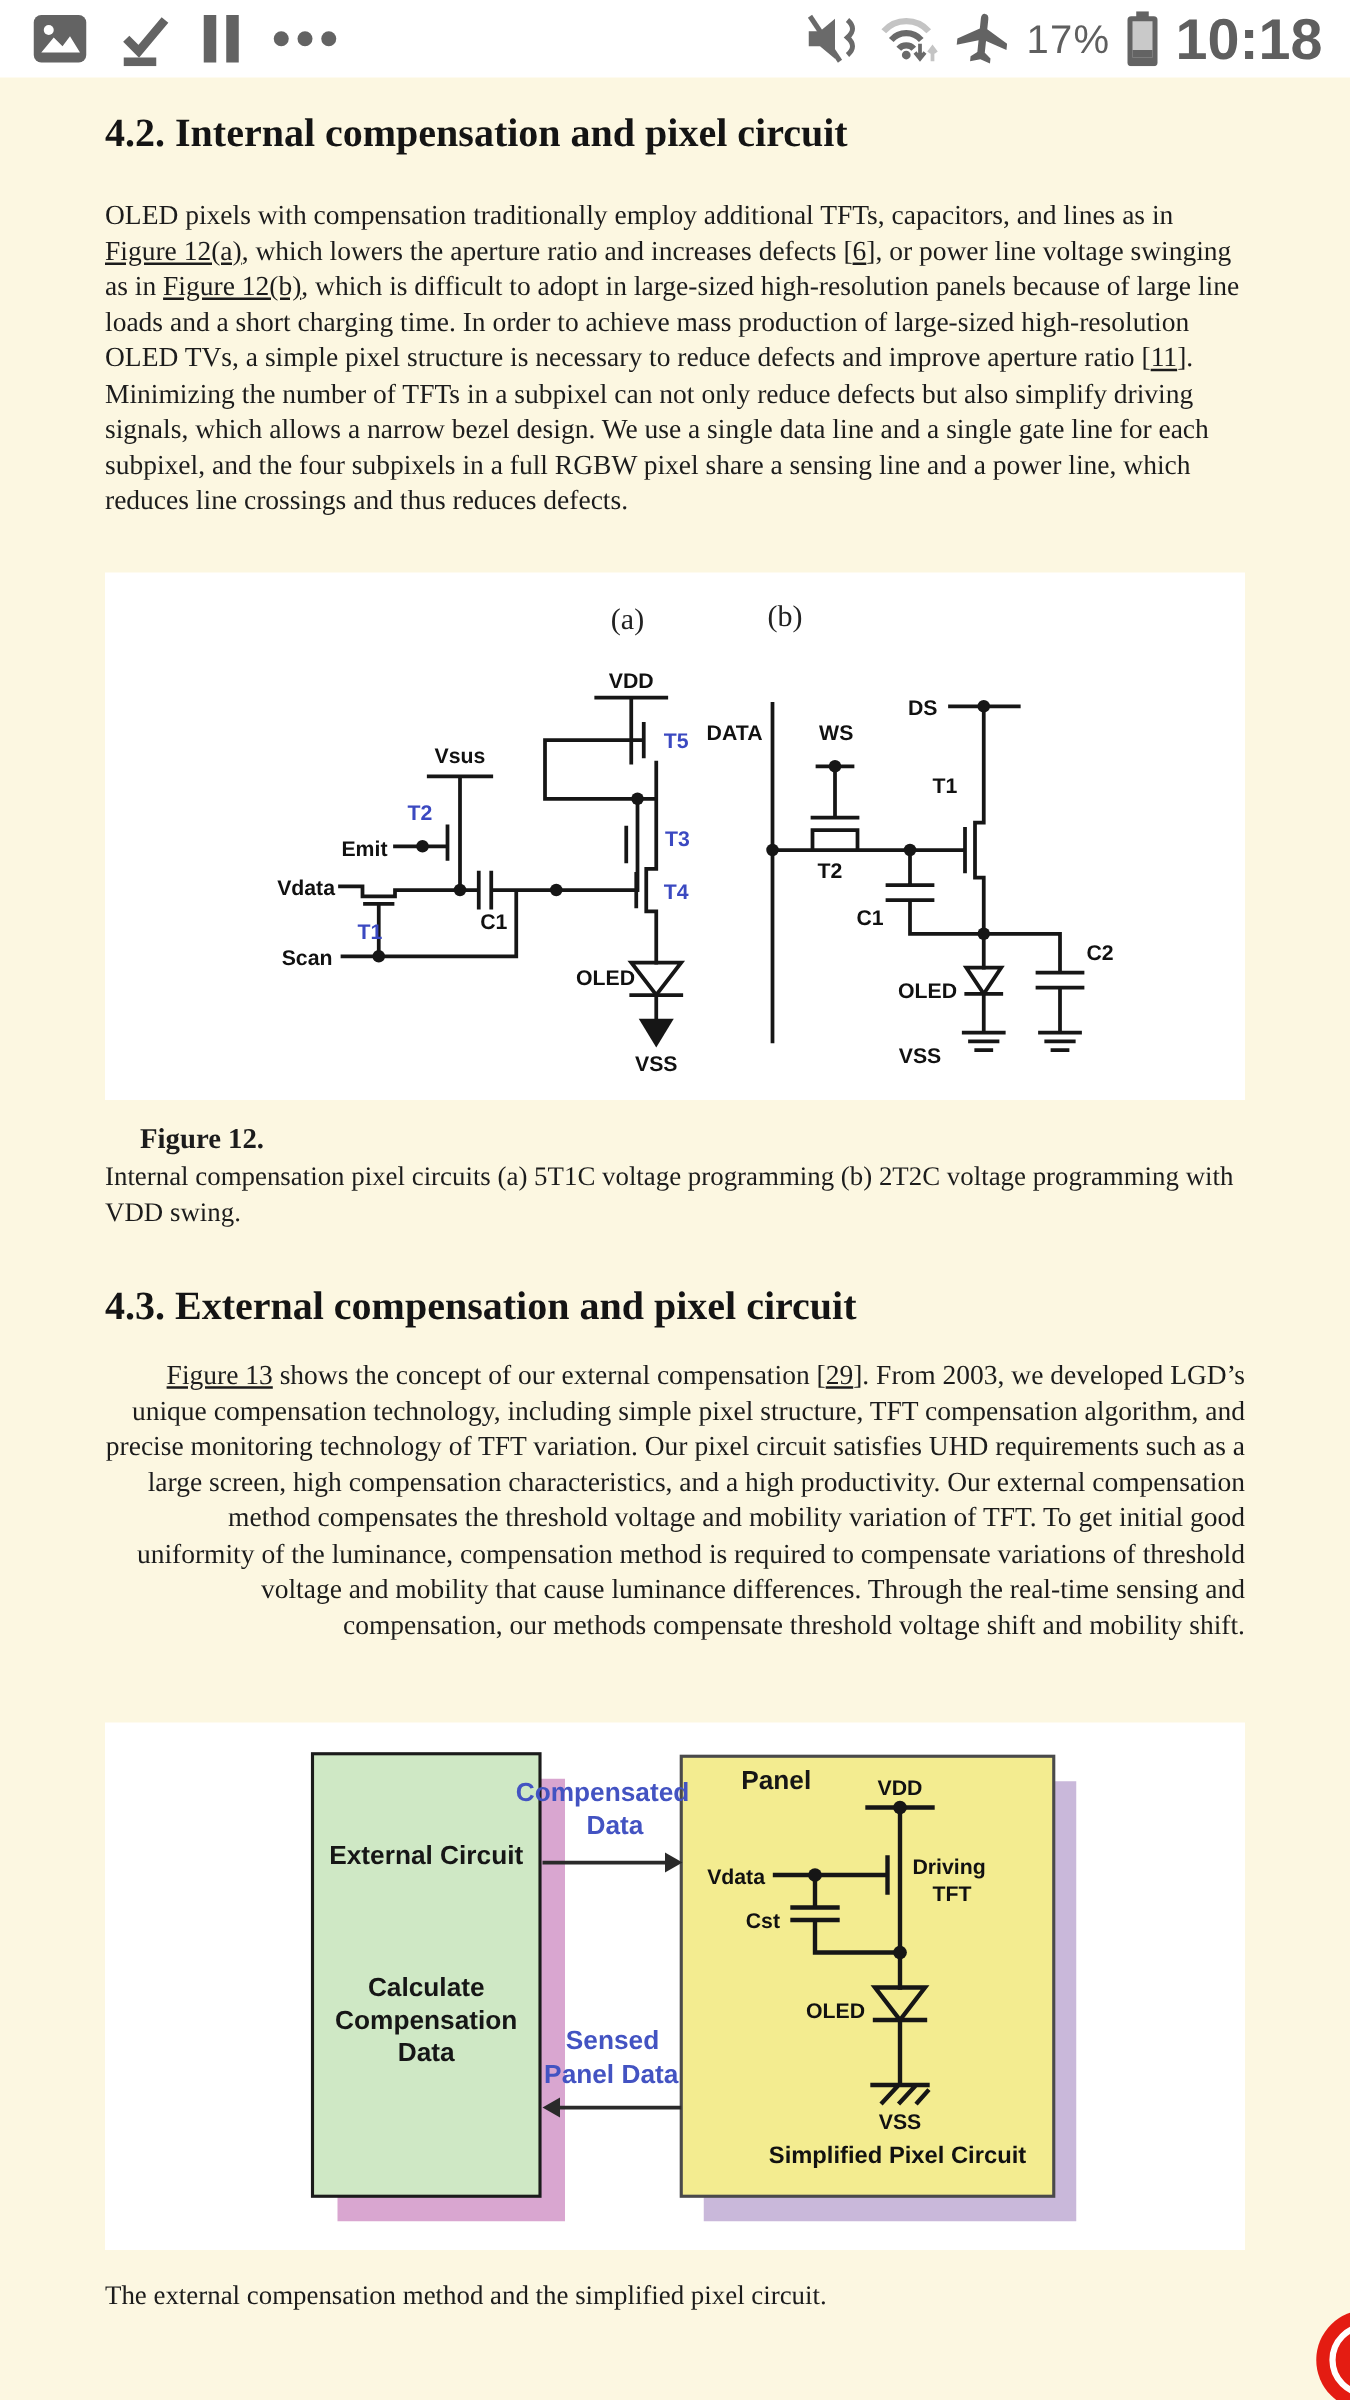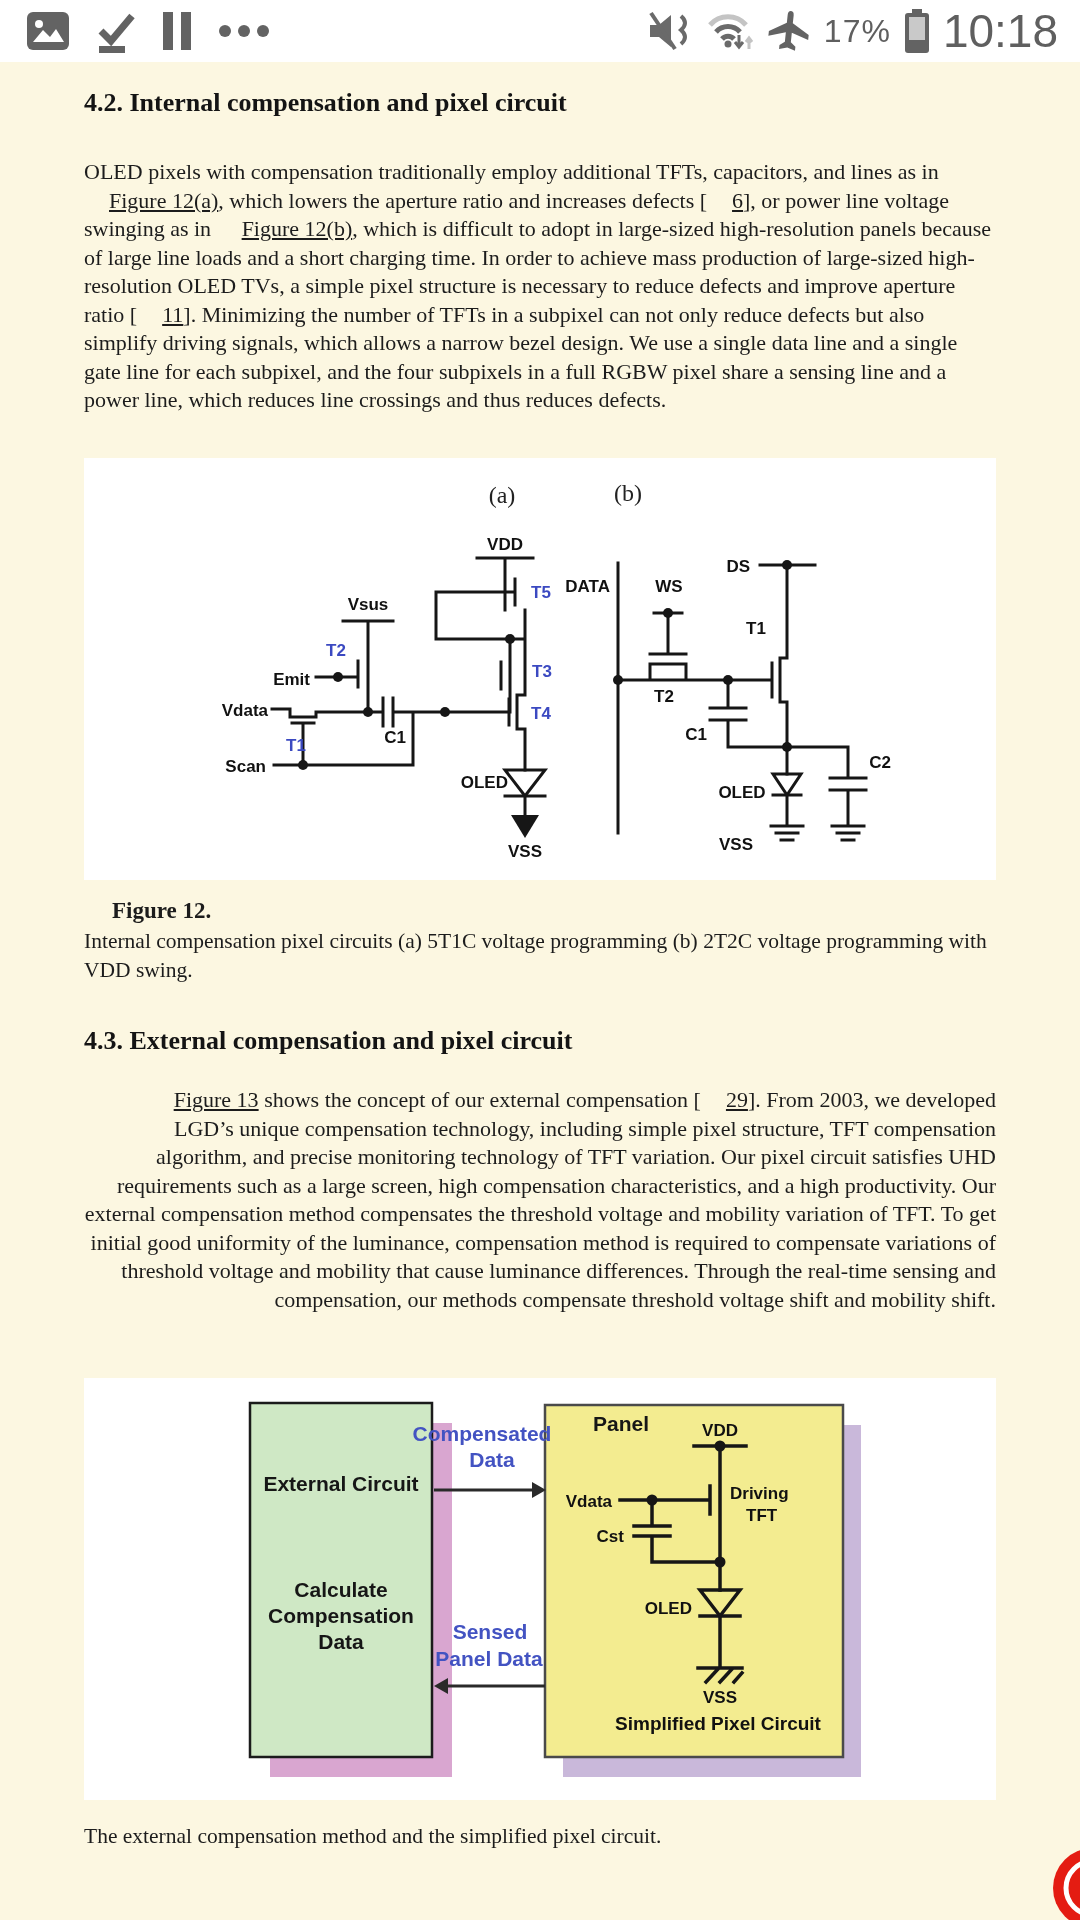--- a/index.html
+++ b/index.html
@@ -5,25 +5,25 @@
   html,body{margin:0;padding:0;}
   #page{position:relative;width:1080px;height:1920px;background:#fcf7e1;overflow:hidden;
          font-family:"Liberation Serif","DejaVu Serif",serif;color:#1c1c1c;}
   
   #statusbar{position:absolute;top:0;left:0;width:1080px;height:62px;background:#ffffff;
              display:flex;align-items:center;justify-content:space-between;
              font-family:"Liberation Sans","DejaVu Sans",sans-serif;color:#5f5f5f;}
   .sb-left{display:flex;align-items:center;gap:26px;padding-left:26px;}
   .sb-right{display:flex;align-items:center;gap:12px;padding-right:22px;}
   .sb-pct{font-size:32px;letter-spacing:1px;}
-  .sb-time{font-size:46px;}
+  .sb-time{font-size:46px;font-weight:bold;}
   
-  .heading{position:absolute;left:84px;width:912px;font-size:26px;font-weight:bold;color:#141414;}
+  .heading{position:absolute;left:84px;width:912px;font-size:32px;font-weight:bold;color:#141414;}
   .para{position:absolute;left:84px;width:912px;font-size:22px;line-height:28.5px;color:#1c1c1c;}
-  .para a{color:#1c1c1c;text-decoration:underline;cursor:pointer;margin-left:25px;}
+  .para a{color:#1c1c1c;text-decoration:underline;cursor:pointer;}
   .figurebox{position:absolute;left:84px;width:912px;height:422px;background:#ffffff;}
   .caption{position:absolute;left:84px;width:912px;font-size:21.5px;line-height:29px;color:#1c1c1c;}
   .caption .cap-title{font-weight:bold;font-size:23px;display:block;margin-bottom:2px;margin-left:28px;}
   
   .pan{font-family:"Liberation Serif",serif;font-size:24px;fill:#222;}
   .sl{font-family:"Liberation Sans",sans-serif;font-size:17px;font-weight:bold;fill:#111;}
   .slb{fill:#3b49c1;}
   .cw{stroke:#161616;stroke-width:3;fill:none;stroke-linecap:square;}
   .cw13{stroke:#161616;stroke-width:3.5;fill:none;stroke-linecap:square;}
   .dot{fill:#161616;}

